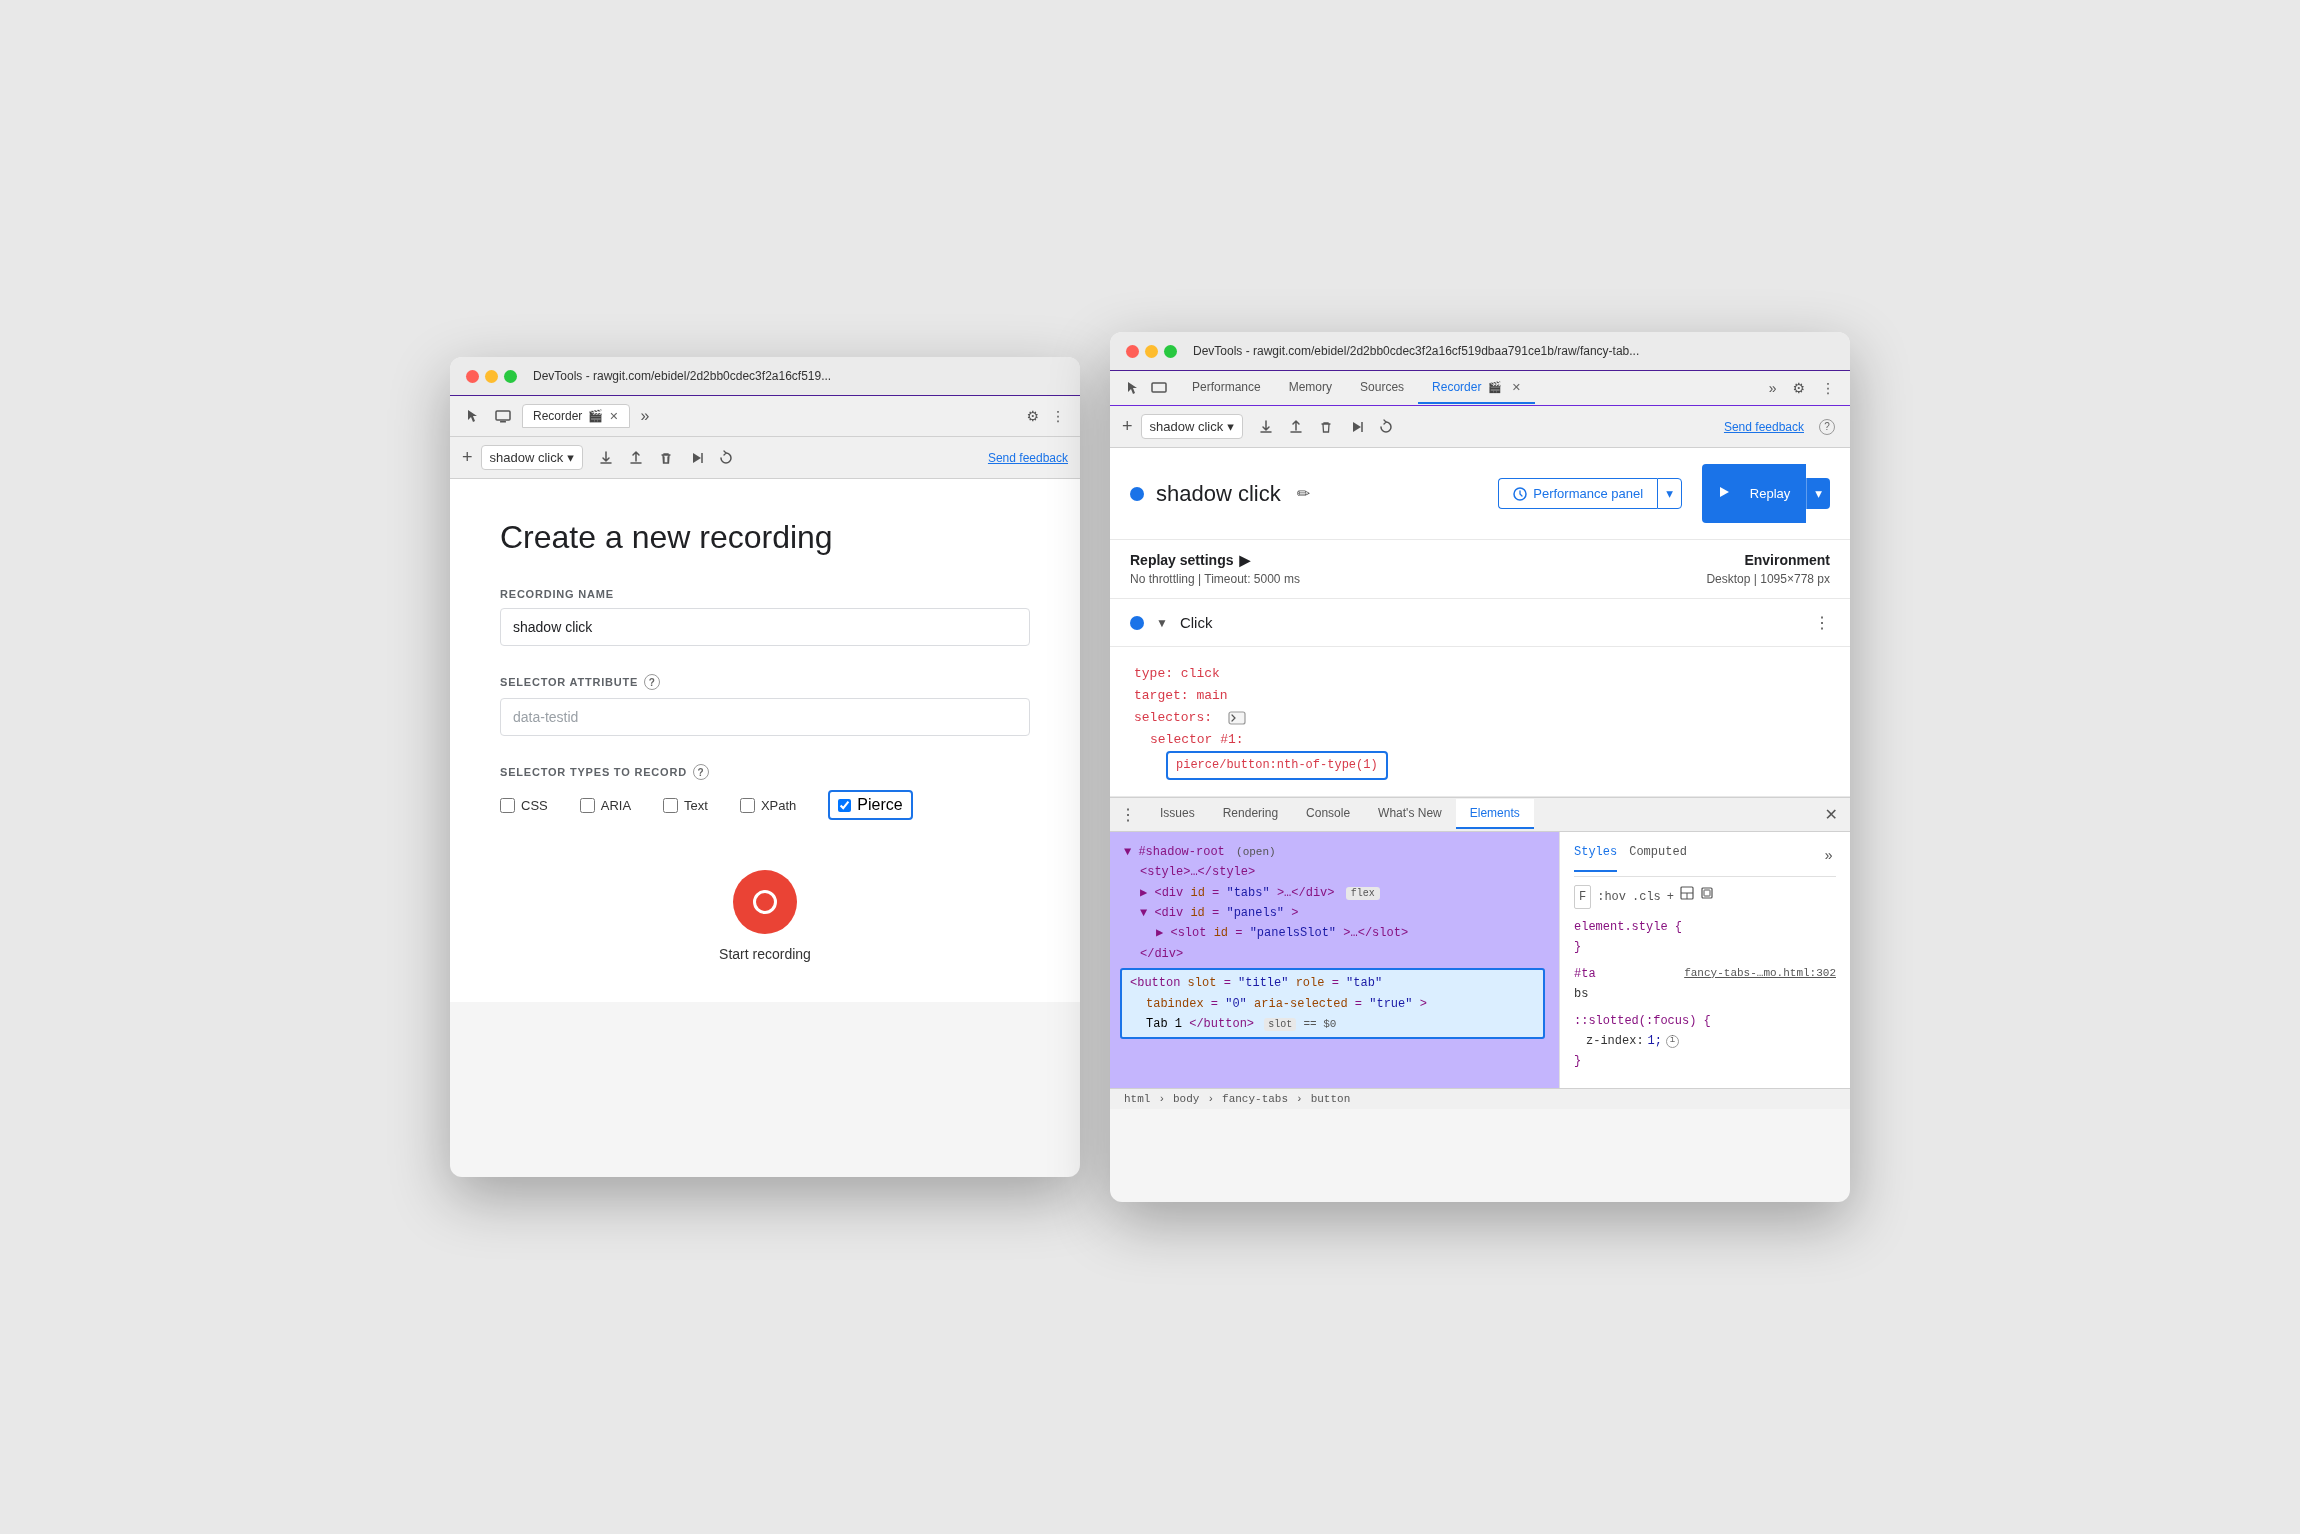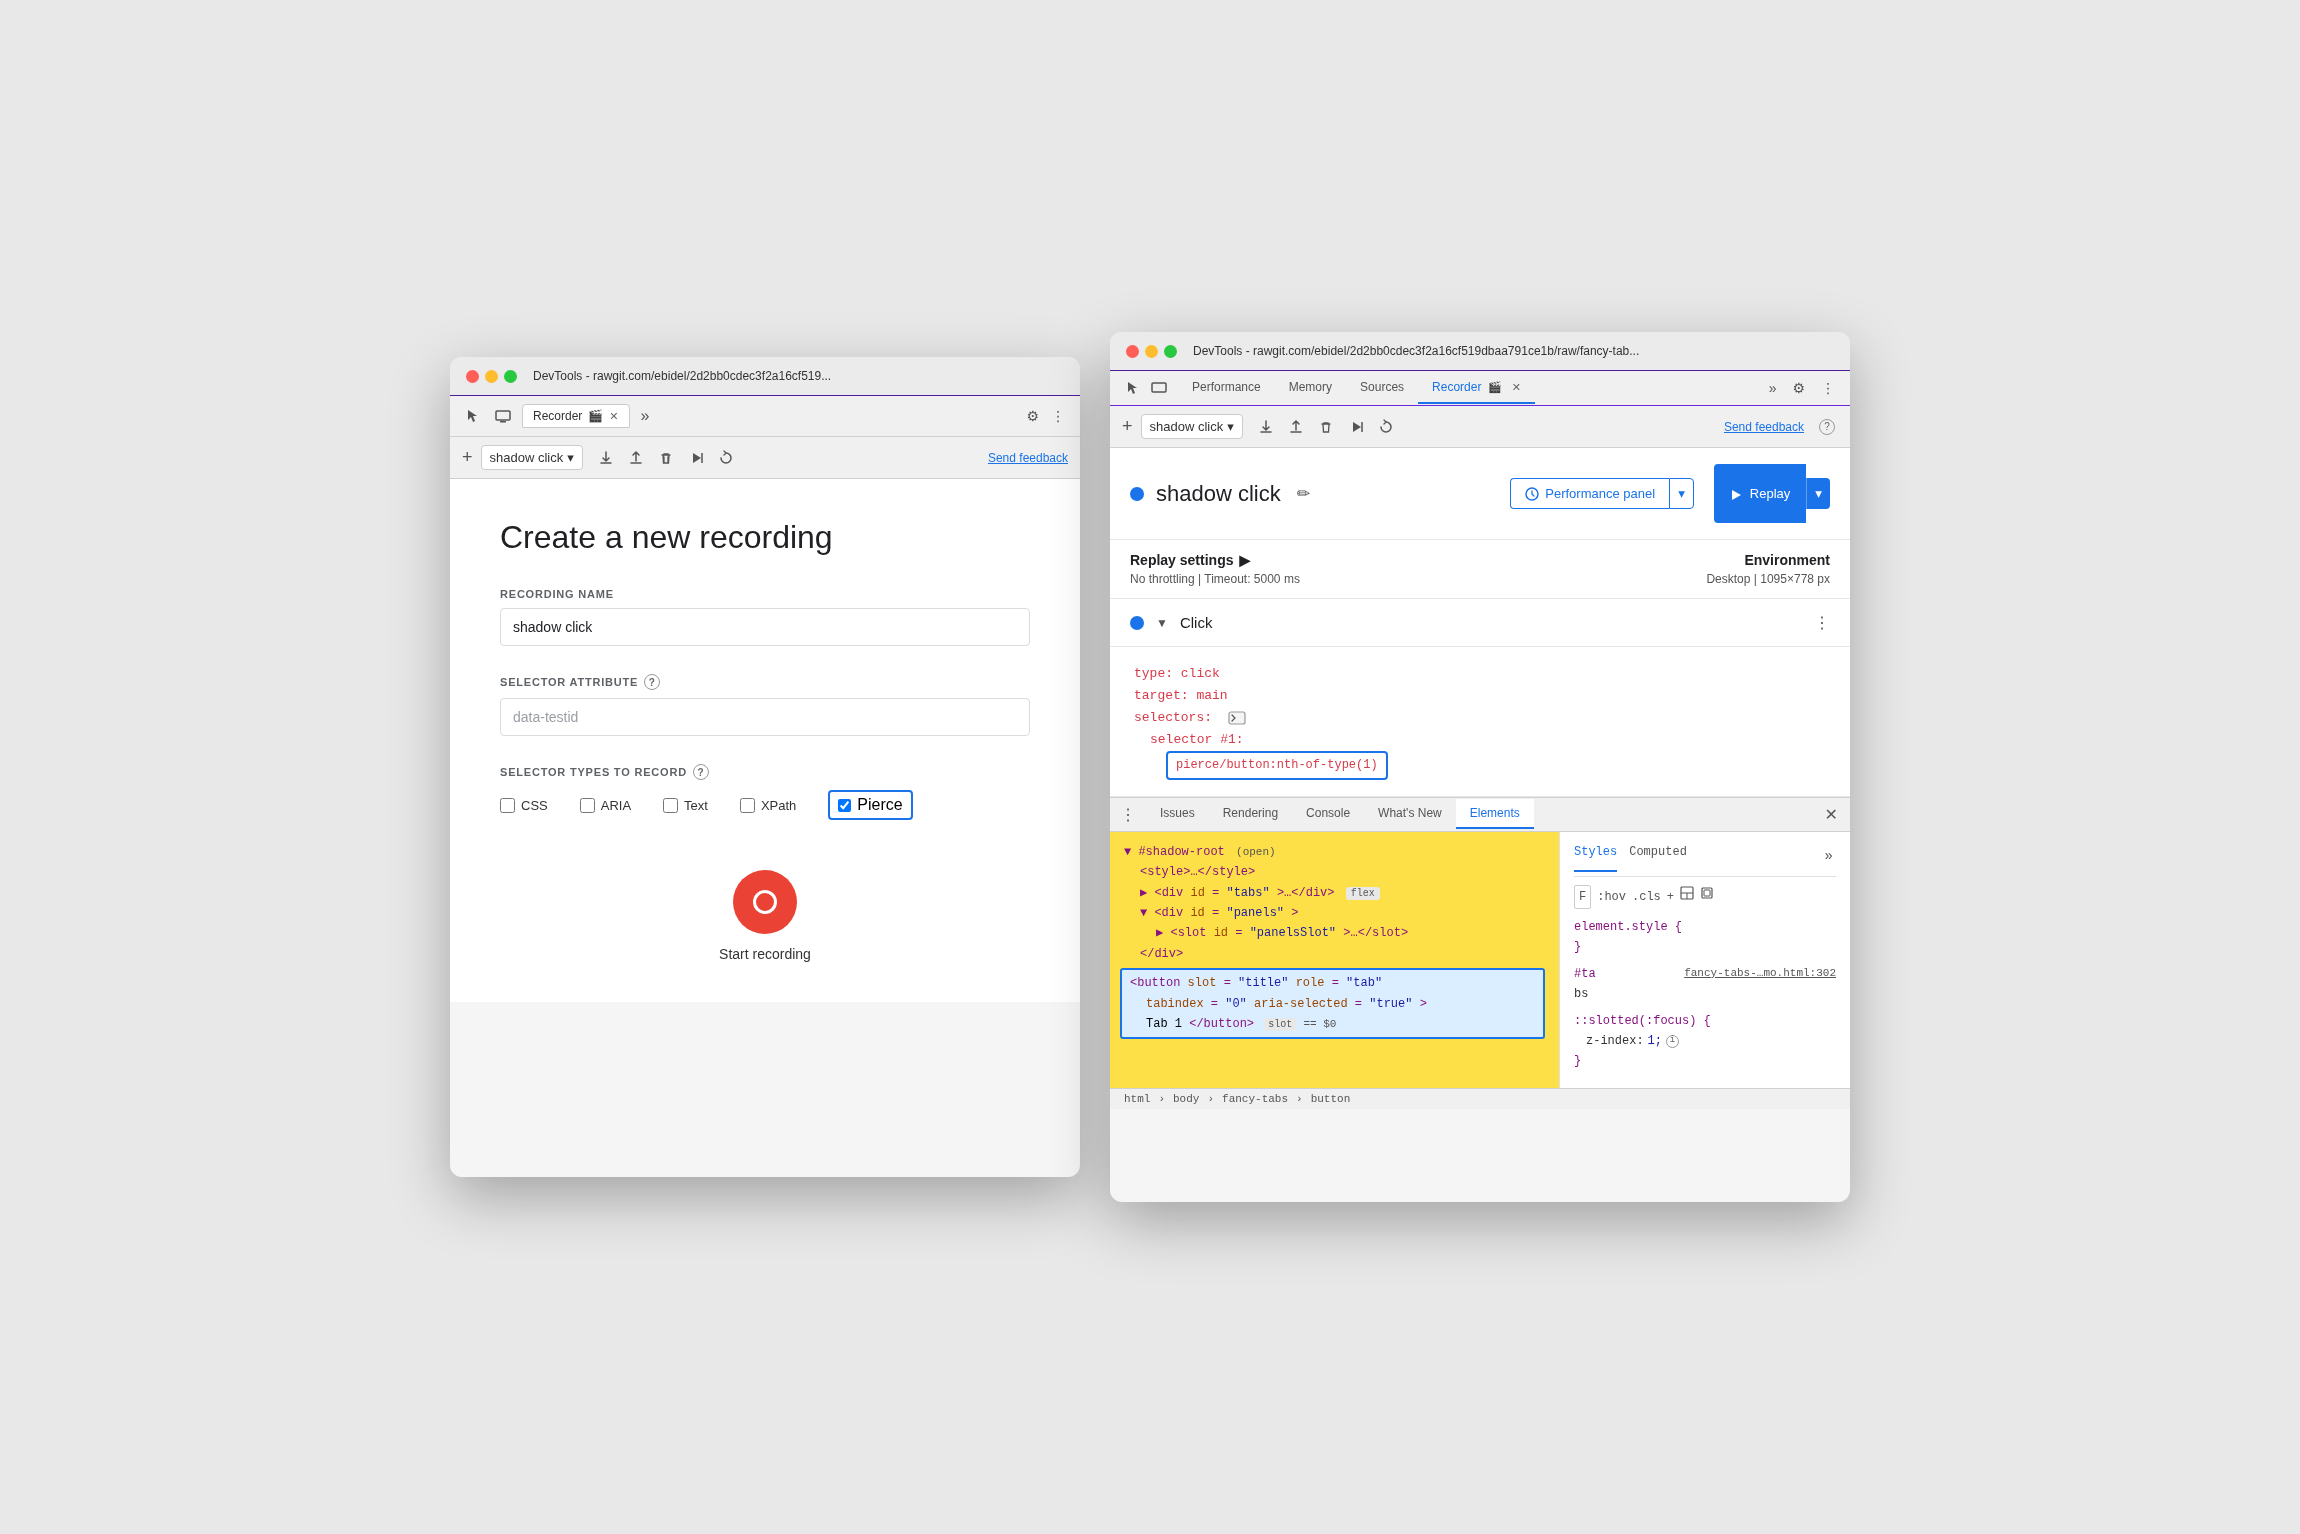--- a/index.html
+++ b/index.html
@@ -353,22 +353,22 @@
 
     .replay-btn {
       display: flex;
       align-items: center;
       gap: 0;
       margin-left: 8px;
     }
 
     .replay-main {
       display: flex;
-      align-items: flex-end;
-      gap: 8px;
+      align-items: flex-start;
+      gap: 20px;
       background: #1a73e8;
       border: none;
       border-radius: 4px 0 0 4px;
       padding: 22px 16px;
       font-size: 13px;
       color: #fff;
       cursor: pointer;
       font-weight: 500;
     }
 
@@ -529,21 +529,21 @@
       display: flex;
       min-height: 220px;
     }
 
     .html-tree {
       flex: 1;
       padding: 10px 14px;
       font-family: 'Courier New', monospace;
       font-size: 12px;
       line-height: 1.7;
-      background: #fde047;
+      background: #c4b5fd;
       border-right: 1px solid #e0e0e0;
       overflow: auto;
     }
 
     .html-tag { color: #881280; }
     .html-attr { color: #994500; }
     .html-val { color: #1a1aa6; }
     .html-indent { padding-left: 16px; }
 
     

